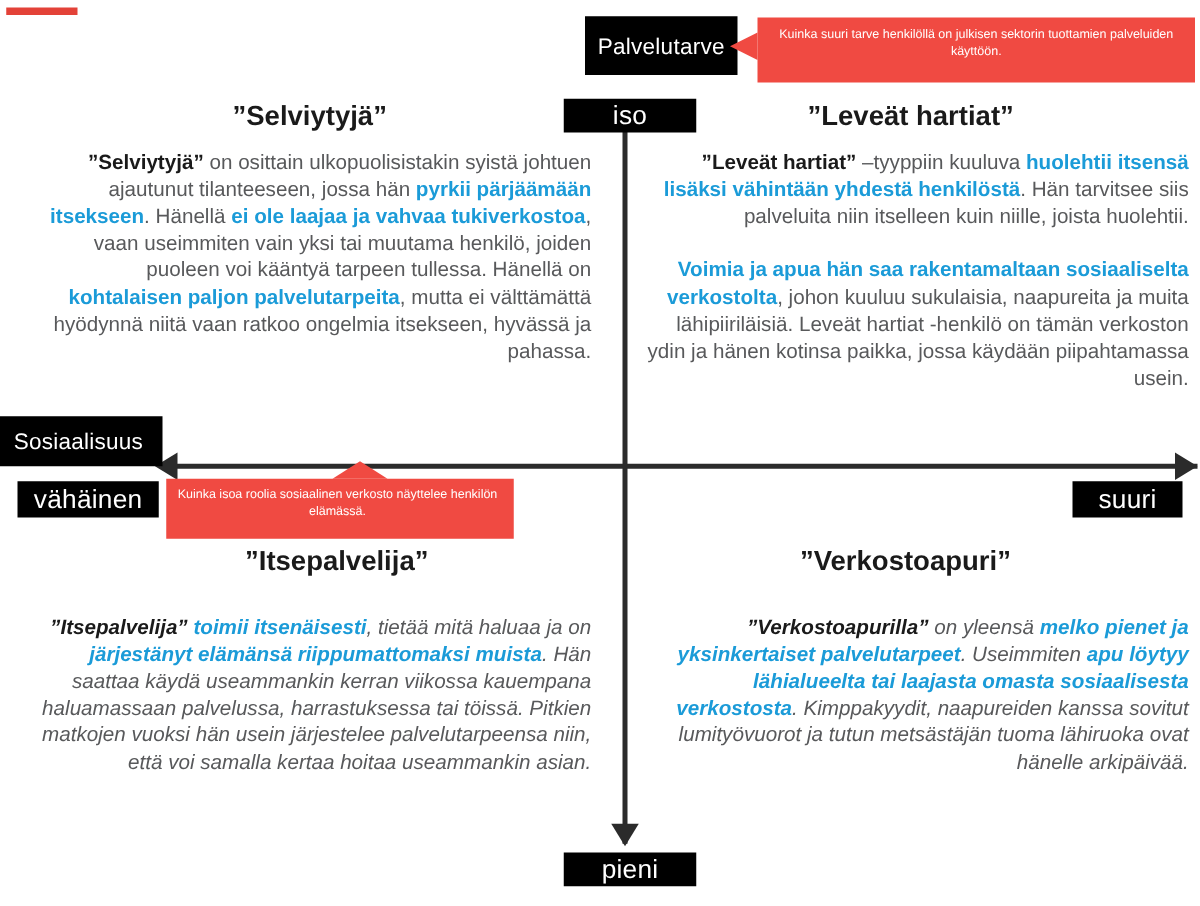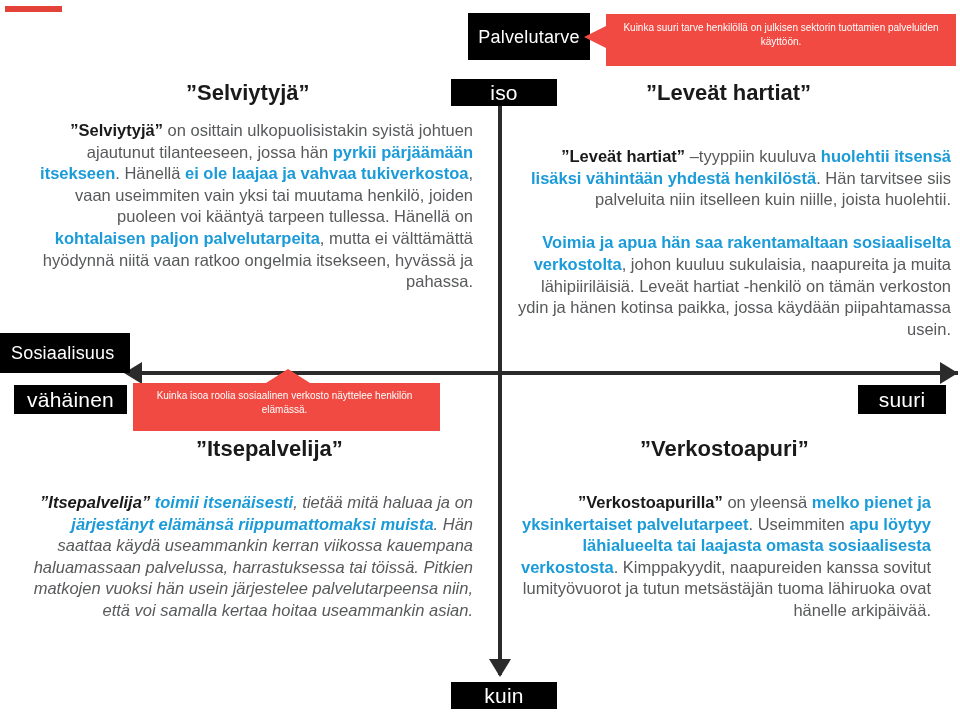--- a/index.html
+++ b/index.html
@@ -116,21 +116,21 @@
   }
   .callout-top .notch {
     position: absolute;
     left: -22px; top: 12px;
     width: 0; height: 0;
     border-top: 11px solid transparent;
     border-bottom: 11px solid transparent;
     border-right: 22px solid #f04a42;
   }
   .callout-mid {
-    left: 133px; top: 383px; width: 307px; height: 48px;
+    left: 133px; top: 383px; width: 278px; height: 48px;
     padding: 6px 8px 0 4px;
   }
   .callout-mid .notch {
     position: absolute;
     left: 133px; top: -14px;
     width: 0; height: 0;
     border-left: 22px solid transparent;
     border-right: 22px solid transparent;
     border-bottom: 14px solid #f04a42;
   }
@@ -151,41 +151,41 @@
   
   .para {
     position: absolute;
     font-size: 16.5px;
     line-height: 1.31;
     color: #58595b;
     text-align: right;
   }
   .para .hl { color: #1b9bd8; font-weight: bold; }
   .p-tl { left: 33px;  top: 120px; width: 440px; }
-  .p-tr { left: 508px; top: 120px; width: 443px; margin-top: 26px; }
+  .p-tr { left: 508px; top: 120px; width: 443px; }
   .p-bl { left: 33px;  top: 492px; width: 440px; font-style: italic; }
-  .p-br { left: 488px; top: 492px; width: 443px; }
+  .p-br { left: 508px; top: 492px; width: 443px; font-style: italic; }
 </style>
 </head>
 <body>
 
 <div id="stage">
 
   <div class="accent-bar"></div>
 
   <div class="axis-v"></div>
   <div class="axis-h"></div>
   <div class="arrow arrow-up"></div>
   <div class="arrow arrow-down"></div>
   <div class="arrow arrow-left"></div>
   <div class="arrow arrow-right"></div>
 
   <div class="chip chip-palvelutarve">Palvelutarve</div>
   <div class="chip chip-iso">iso</div>
-  <div class="chip chip-pieni">kuin</div>
+  <div class="chip chip-pieni">pieni</div>
   <div class="chip chip-vahainen">vähäinen</div>
   <div class="chip chip-sosiaalisuus">Sosiaalisuus</div>
   <div class="chip chip-suuri">suuri</div>
 
   <div class="callout callout-top">
     <span class="notch"></span>
     <span>Kuinka suuri tarve henkilöllä on julkisen sektorin tuottamien palveluiden käyttöön.</span>
   </div>
   <div class="callout callout-mid">
     <span class="notch"></span>

